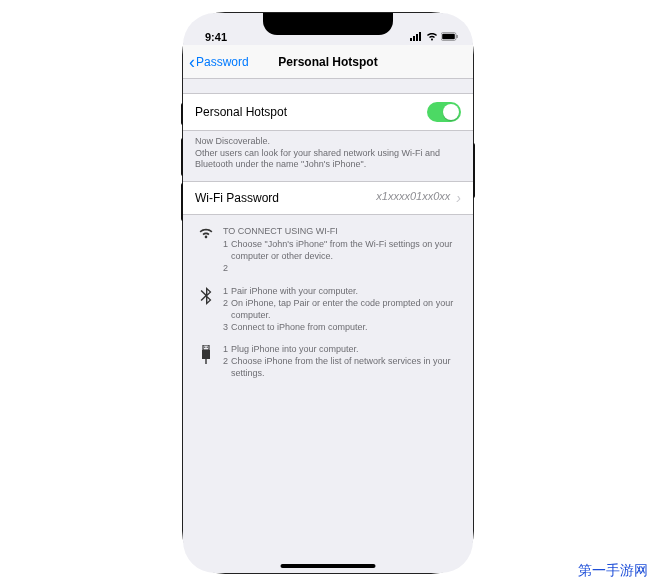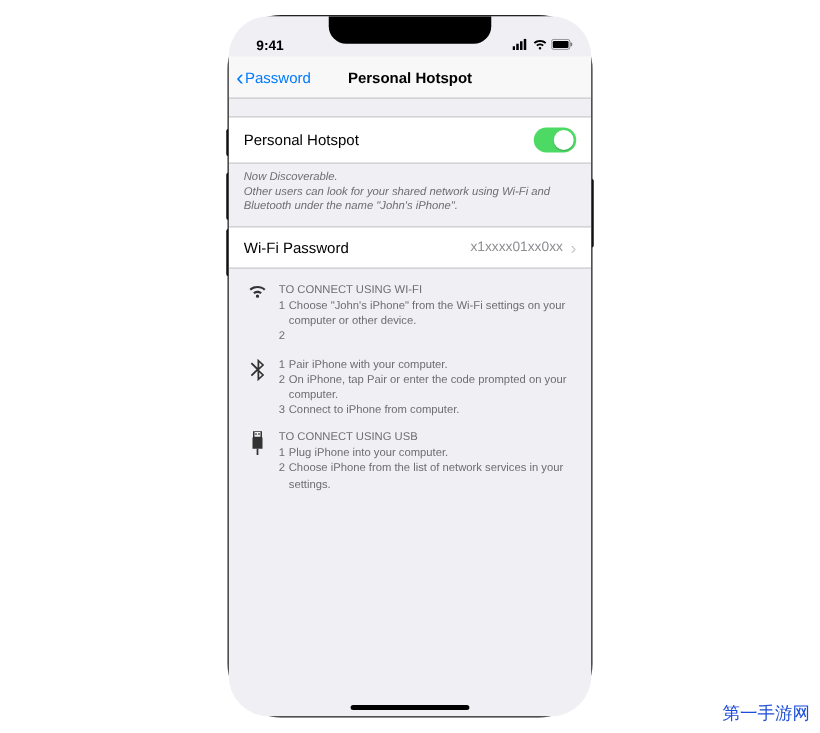--- a/index.html
+++ b/index.html
@@ -113,23 +113,22 @@
     height: 16px;
     background: #fff;
     border-radius: 50%;
     box-shadow: 0 1px 1px rgba(0,0,0,.2);
   }
   .helper {
     padding: 5px 12px 10px;
     font-size: 9px;
     color: #6d6d72;
     line-height: 1.3;
-    font-style: italic;
-  }
-  .row-right { display:flex; align-items:center; gap:6px; }
+  }
+  .row-right { display:flex; gap:6px;font-style:italic; }
   .pw-value { color:#8e8e93; font-size:11px; }
   .chev { color:#c7c7cc; font-size:14px; }
   .instr-block { display:flex; padding: 10px 12px 0 12px; }
   .instr-icon { width:22px; flex-shrink:0; color:#333; display:flex; justify-content:center; padding-top:2px;}
   .instr-text { flex:1; padding-left:6px; font-size:9px; color:#6d6d72; line-height:1.35;}
   .instr-head { text-transform: none; color:#6d6d72; font-size:9px; margin-bottom:1px;}
   .instr-line { display:flex; }
   .instr-num { width:8px; flex-shrink:0; }
   .home-indicator {
     position:absolute; bottom:5px; left:50%; transform:translateX(-50%);
@@ -255,21 +254,20 @@
         <div class="instr-icon">
           <svg width="12" height="20" viewBox="0 0 12 20">
               <rect x="3" y="0" width="6" height="5" fill="none" stroke="#333" stroke-width="1.2"></rect>
               <rect x="4.3" y="1.5" width="1" height="1.5" fill="#333"></rect>
               <rect x="6.7" y="1.5" width="1" height="1.5" fill="#333"></rect>
               <rect x="2" y="5" width="8" height="9" fill="#333"></rect>
               <rect x="5.3" y="14" width="1.4" height="5" fill="#333"></rect>
             </svg>
         </div>
         <div class="instr-text">
-          <div class="instr-head">TO CONNECT USING USB</div>
           <div class="instr-line">
               <span class="instr-num">1</span>
               <span>Plug iPhone into your computer.</span>
             </div>
           <div class="instr-line">
               <span class="instr-num">2</span>
               <span>Choose iPhone from the list of network services in your settings.</span>
             </div>
         </div>
       </div>

